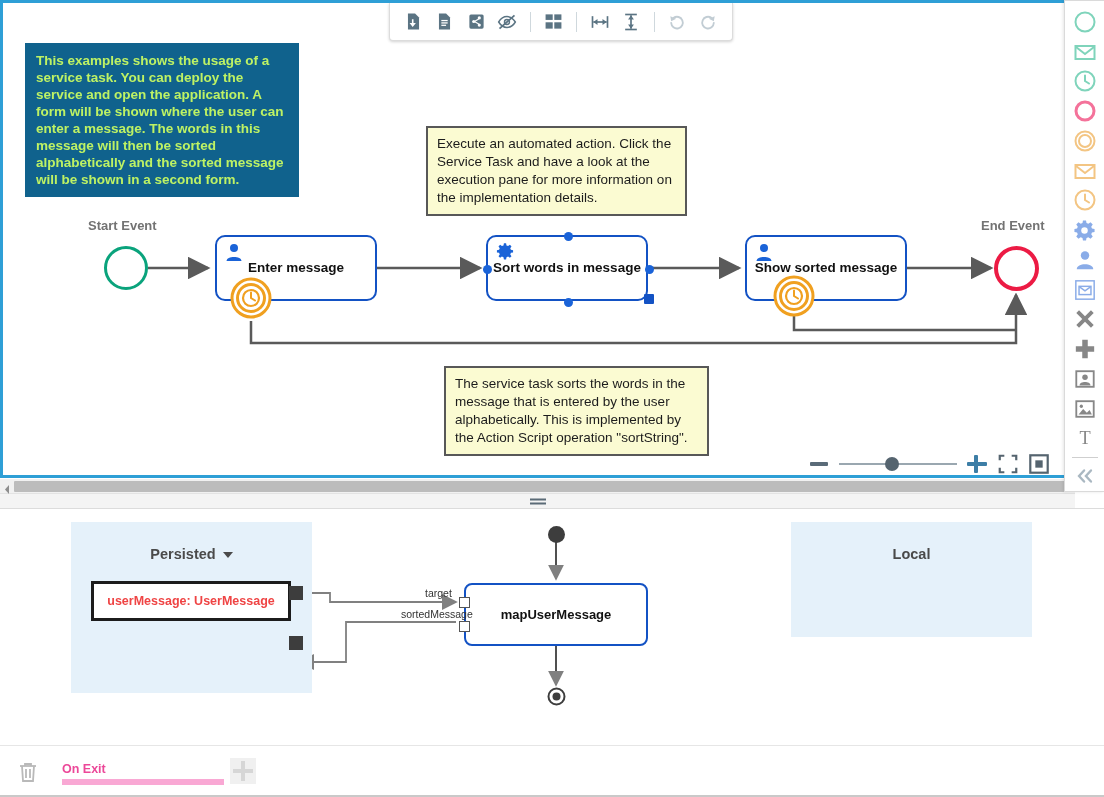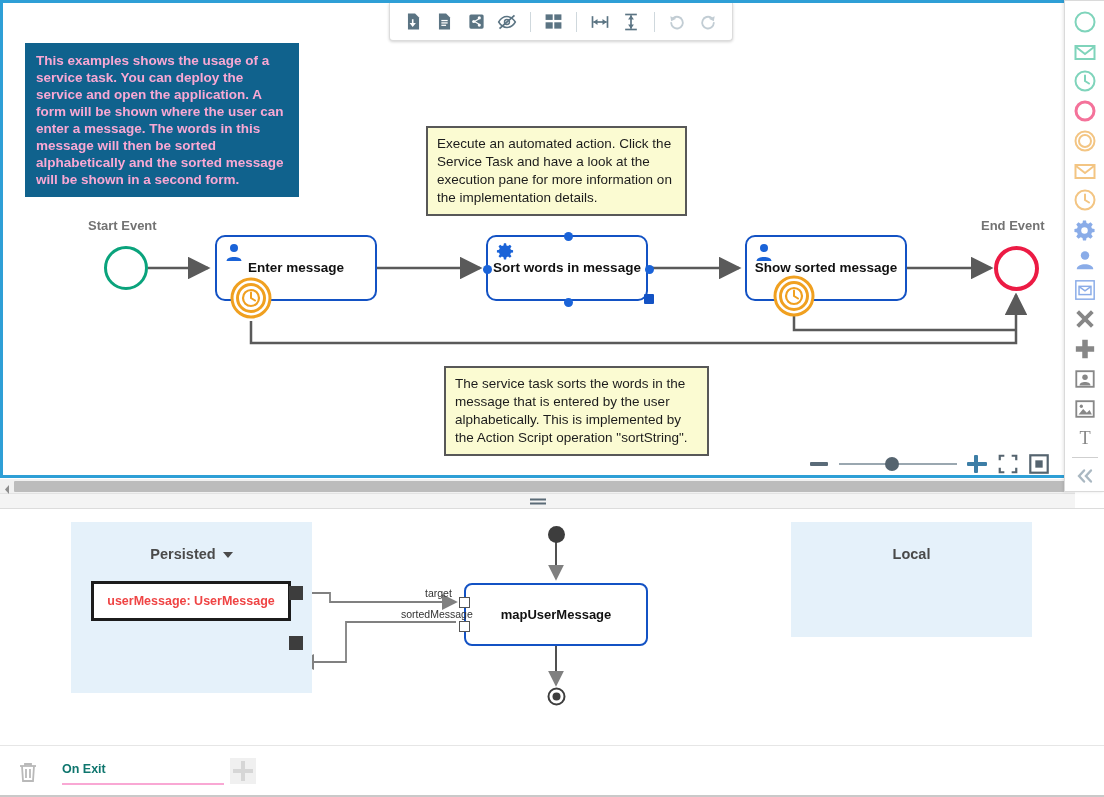--- a/index.html
+++ b/index.html
@@ -39,21 +39,21 @@
   .tb-btn {
     width: 30px; height: 30px;
     display: flex; align-items: center; justify-content: center;
     cursor: pointer; border-radius: 2px;
   }
   .tb-sep { width: 1px; height: 20px; background: #cfd8dd; margin: 0 5px; }
 
   
   .note-blue {
     position: absolute;
-    background: #10628d; color: #f9a8d4;
+    background: #10628d; color: #bef264;
     font-weight: bold; font-size: 13.5px; line-height: 17px;
     padding: 9px 11px;
   }
   .note-yellow {
     position: absolute;
     background: #fbfbd2;
     border: 2px solid #585858;
     color: #1c1c1c;
     font-size: 13.5px; line-height: 18px;
     padding: 7px 9px;
@@ -205,22 +205,22 @@
   #bottom-bar {
     position: absolute; left: 0; bottom: 0; width: 1104px; height: 52px;
     background: #fff; border-top: 1px solid #e6e6e6;
   }
   #trash-btn {
     position: absolute; left: 16px; top: 14px; width: 24px; height: 24px; cursor: pointer;
   }
   #tab-onexit {
     position: absolute; left: 62px; top: 12px;
     width: 162px; height: 27px;
-    border-bottom: 2px solid #f9a8d4;
-    font-size: 12.5px; font-weight: bold; color: #0f766e;
+    border-bottom: 6px solid #f9a8d4;
+    font-size: 12.5px; font-weight: bold; color: #ec4899;
     padding-top: 4px;
     cursor: pointer;
   }
   #add-tab-btn {
     position: absolute; left: 230px; top: 12px; width: 26px; height: 26px;
     background: #f0f0f0; cursor: pointer;
   }
   #add-tab-btn::before {
     content:""; position:absolute; left:3px; top:11px; width:20px; height:4px; background:#d6d6d6;
   }

